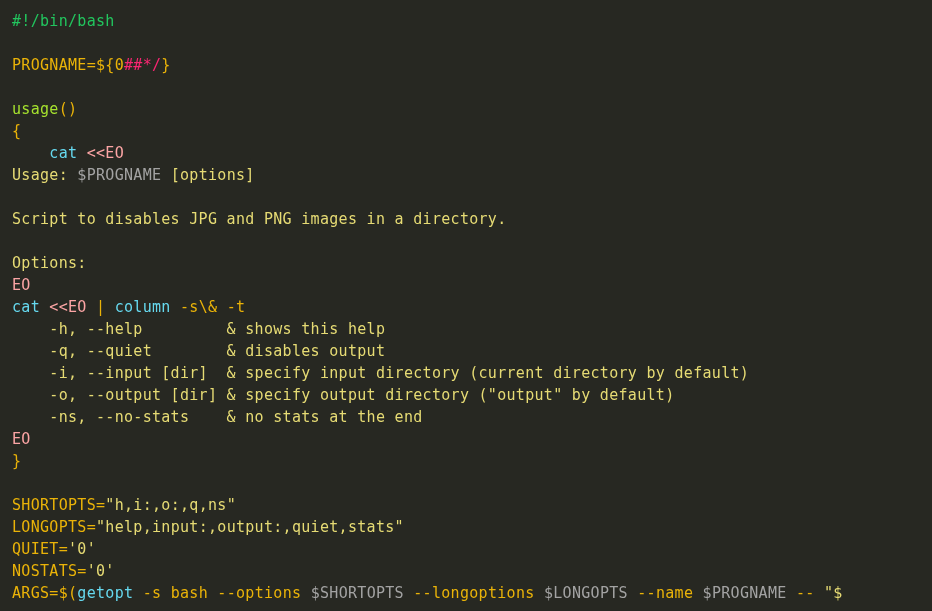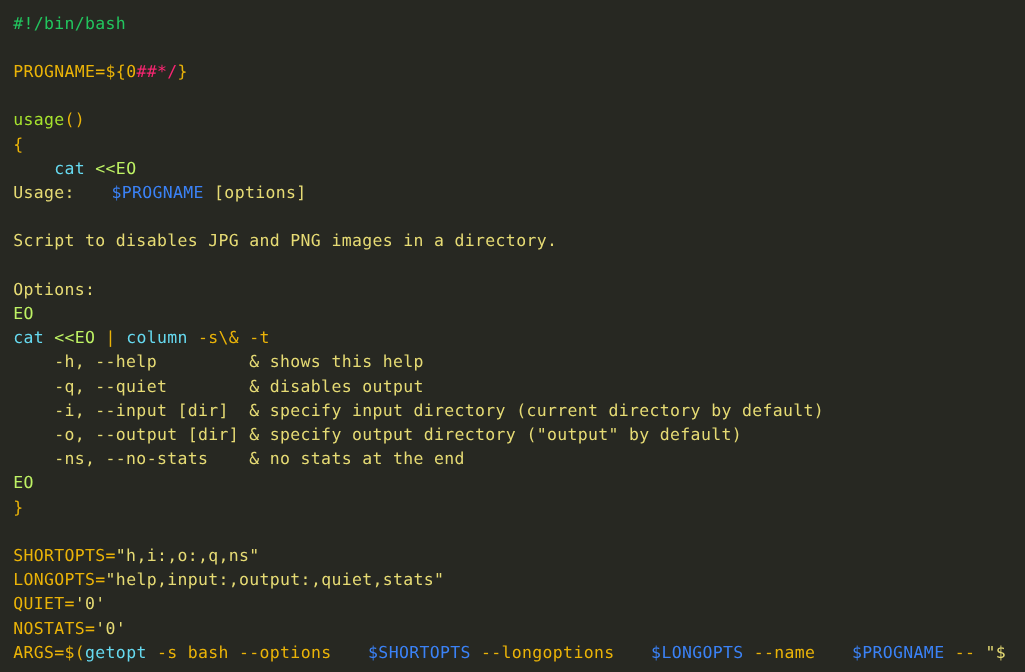--- a/index.html
+++ b/index.html
@@ -16,24 +16,24 @@
   }
   .editor {
     box-sizing: border-box;
     padding: 10px 12px;
     white-space: pre;
     letter-spacing: 0.3px;
   }
   .tk-comment  { color: #22c55e; }
   .tk-cmd      { color: #66d9ef; } 
   .tk-func     { color: #a6e22e; } 
-  .tk-var      { color: #3b82f6; margin-left: 24px; } 
+  .tk-var      { color: #a3a3a3; } 
   .tk-heredoc  { color: #e6db74; } 
   .tk-string   { color: #e6db74; }
-  .tk-delim    { color: #bef264; } 
+  .tk-delim    { color: #fca5a5; } 
   .tk-op       { color: #f92672; } 
   .tk-plain    { color: #eab308; }
 </style>
 </head>
 <body>
 
 <div class="editor"><span class="tk-comment">#!/bin/bash</span>
 <span></span>
 <span class="tk-plain">PROGNAME</span><span class="tk-plain">=</span><span class="tk-plain">${</span><span class="tk-plain">0</span><span class="tk-op">##*/</span><span class="tk-plain">}</span>
 <span></span>

